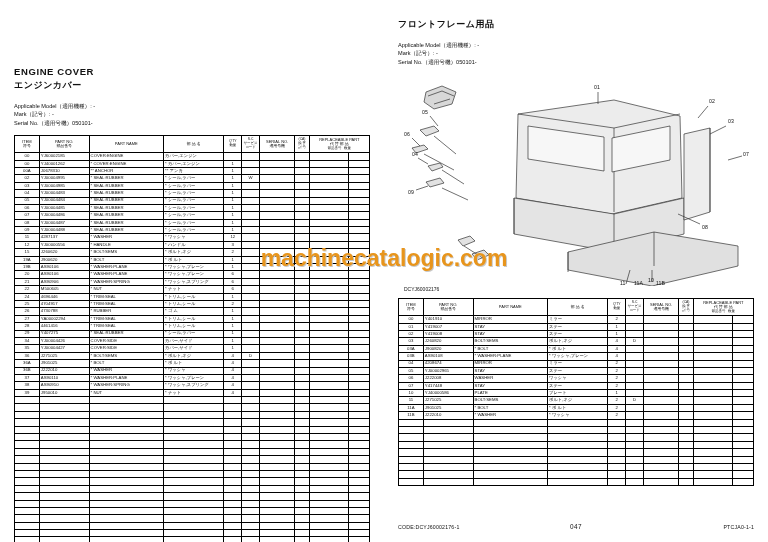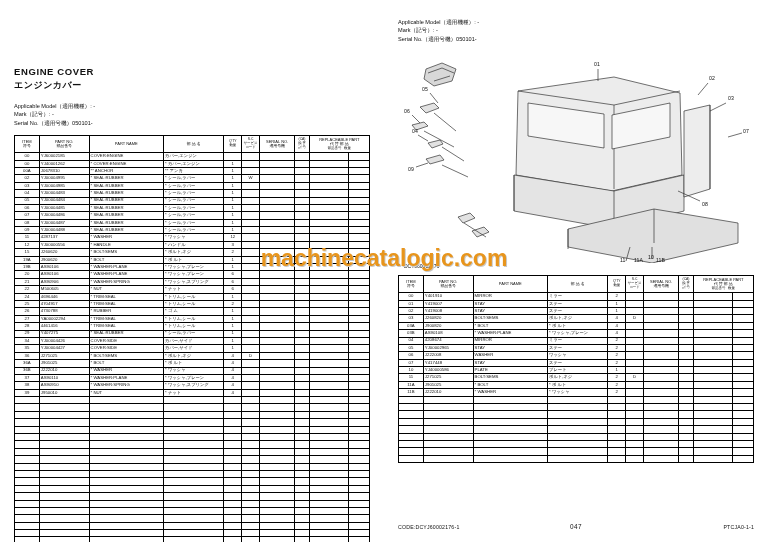--- a/index.html
+++ b/index.html
@@ -855,20 +855,21 @@
   </table>
 
   <div class="footer">
     <div class="code">CODE:DCYJ60002185-1</div>
     <div class="pageno">046</div>
     <div class="rightcode">PTCJA0-1-1</div>
   </div>
 </div>
 
 <div class="page right">
+  <div class="title-jp">フロントフレーム用品</div>
   <div class="meta">
     <div>Applicable Model（適用機種）:  -</div>
     <div>Mark（記号）:  -</div>
     <div>Serial No.（適用号機）050101-</div>
   </div>
 
   <div class="illus">
     <svg width="356" height="212" viewBox="0 0 356 212">
       <g fill="none" stroke="#333" stroke-width="0.7">
 

